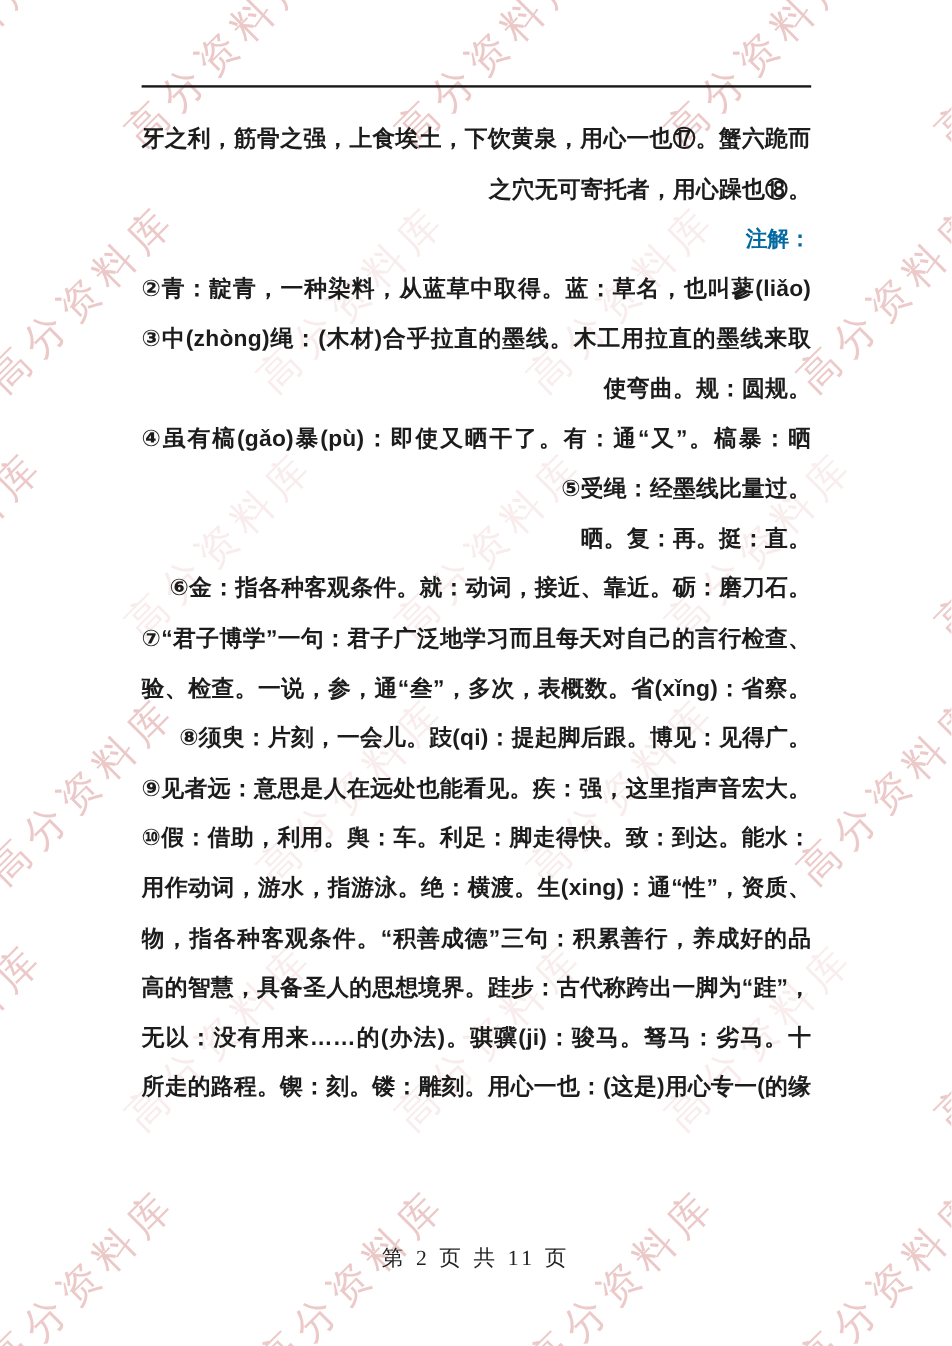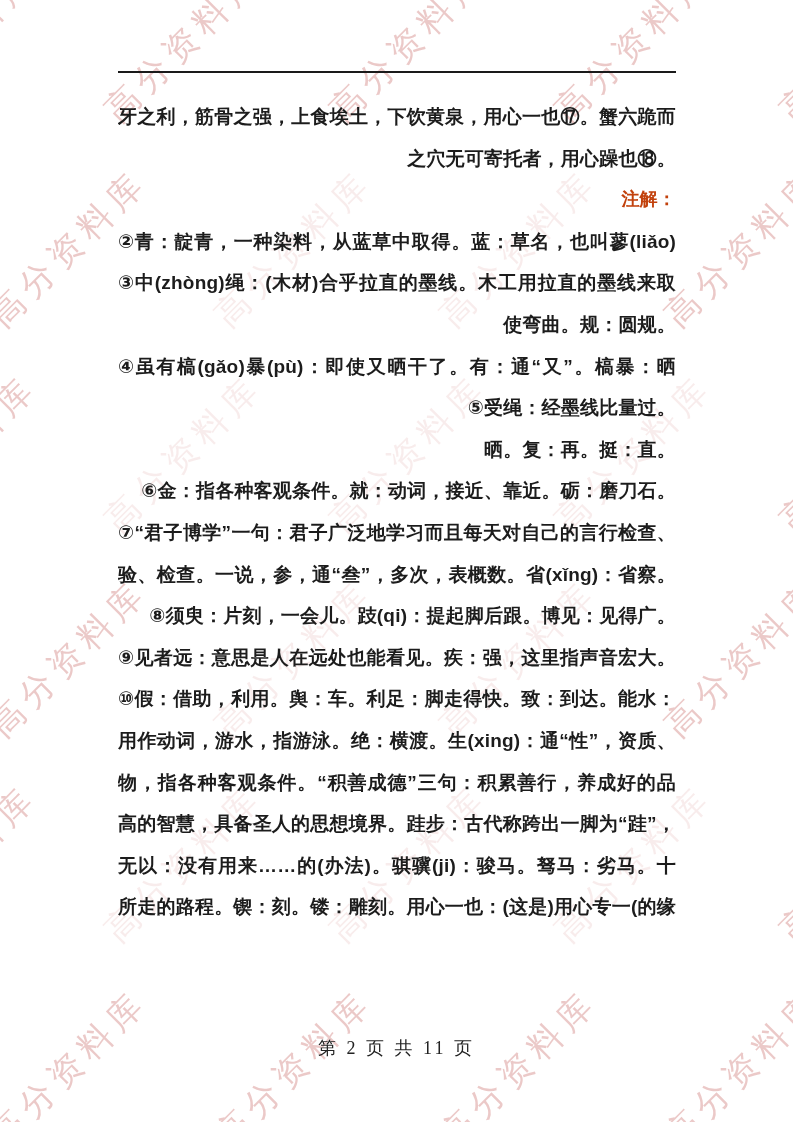--- a/index.html
+++ b/index.html
@@ -113,21 +113,21 @@
       <span class="watermark" style="left: 770px; top: 920px; color: rgb(192, 80, 77); opacity: 0.3;">高分资料库</span>
       <span class="watermark" style="left: -20px; top: 1125px; color: rgb(192, 80, 77); opacity: 0.3;">高分资料库</span>
       <span class="watermark" style="left: 205px; top: 1125px; color: rgb(192, 80, 77); opacity: 0.3;">高分资料库</span>
       <span class="watermark" style="left: 430px; top: 1125px; color: rgb(192, 80, 77); opacity: 0.3;">高分资料库</span>
       <span class="watermark" style="left: 655px; top: 1125px; color: rgb(192, 80, 77); opacity: 0.3;">高分资料库</span>
     </div>
   <div class="top-rule"></div>
   <div id="content" class="content">
       <div class="line full">牙之利，筋骨之强，上食埃土，下饮黄泉，用心一也⑰。蟹六跪而二螯，非蛇鳝</div>
       <div class="line short">之穴无可寄托者，用心躁也⑱。</div>
-      <div class="line short heading" style="color: #c2410c;">注解：</div>
+      <div class="line short heading" style="color: #0369a1;">注解：</div>
       <div class="line full">②青：靛青，一种染料，从蓝草中取得。蓝：草名，也叫蓼(liǎo)蓝，叶子含蓝</div>
       <div class="line full">③中(zhòng)绳：(木材)合乎拉直的墨线。木工用拉直的墨线来取直。：通“煣”，</div>
       <div class="line short">使弯曲。规：圆规。</div>
       <div class="line full">④虽有槁(gǎo)暴(pù)：即使又晒干了。有：通“又”。槁暴：晒干。槁：枯。暴：</div>
       <div class="line short">⑤受绳：经墨线比量过。</div>
       <div class="line short">晒。复：再。挺：直。</div>
       <div class="line short">⑥金：指各种客观条件。就：动词，接近、靠近。砺：磨刀石。</div>
       <div class="line full">⑦“君子博学”一句：君子广泛地学习而且每天对自己的言行检查、省察。参(cān)：</div>
       <div class="line full">验、检查。一说，参，通“叁”，多次，表概数。省(xǐng)：省察。乎：相当于“于”。</div>
       <div class="line short">⑧须臾：片刻，一会儿。跂(qi)：提起脚后跟。博见：见得广。</div>

